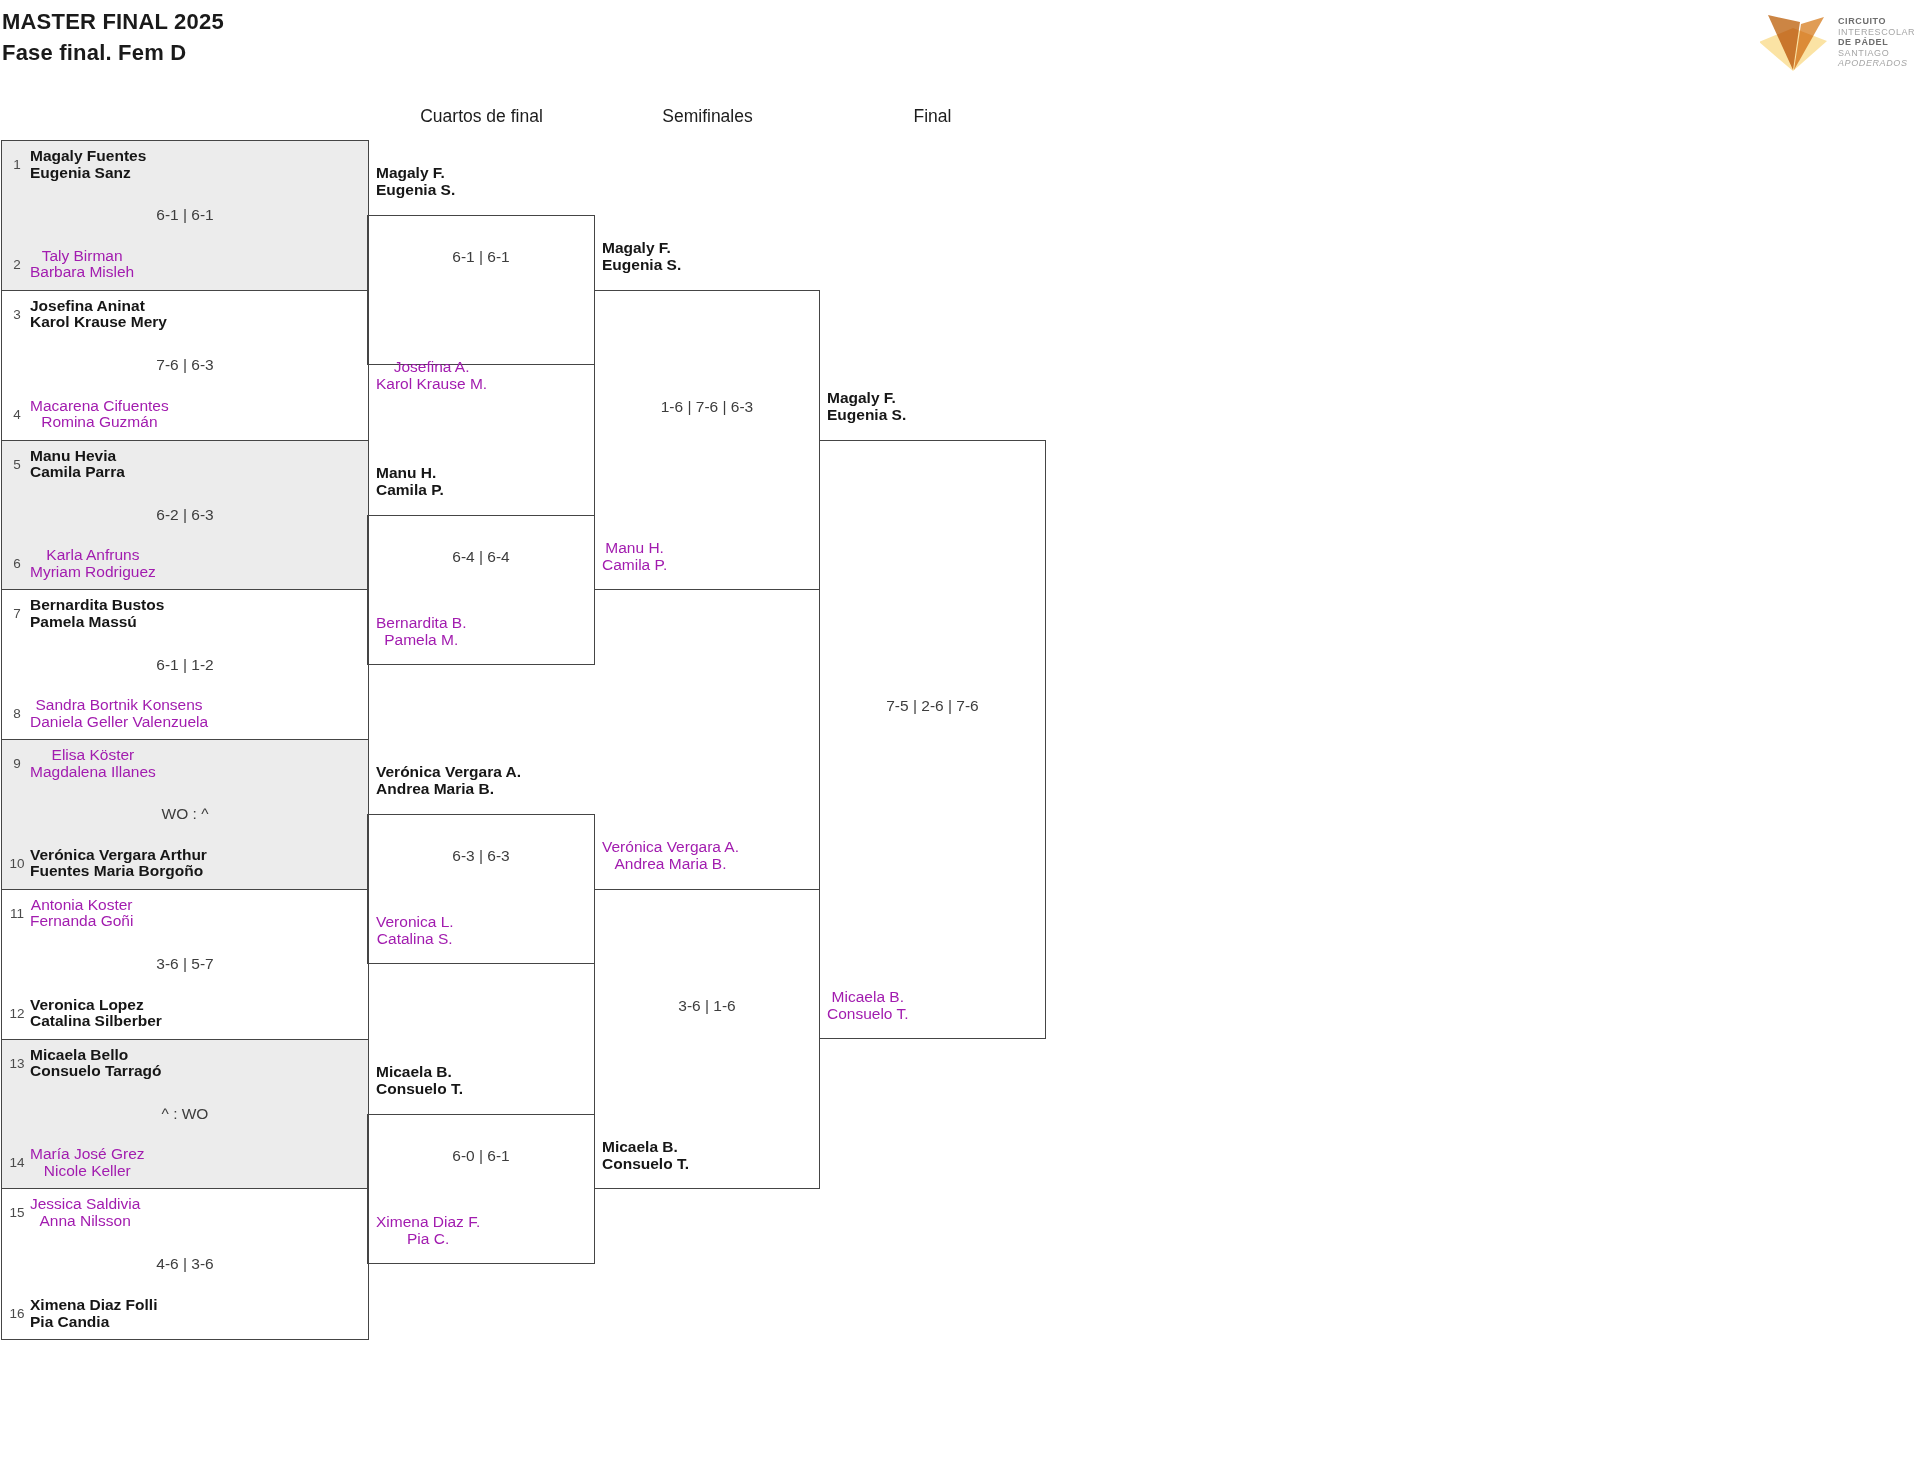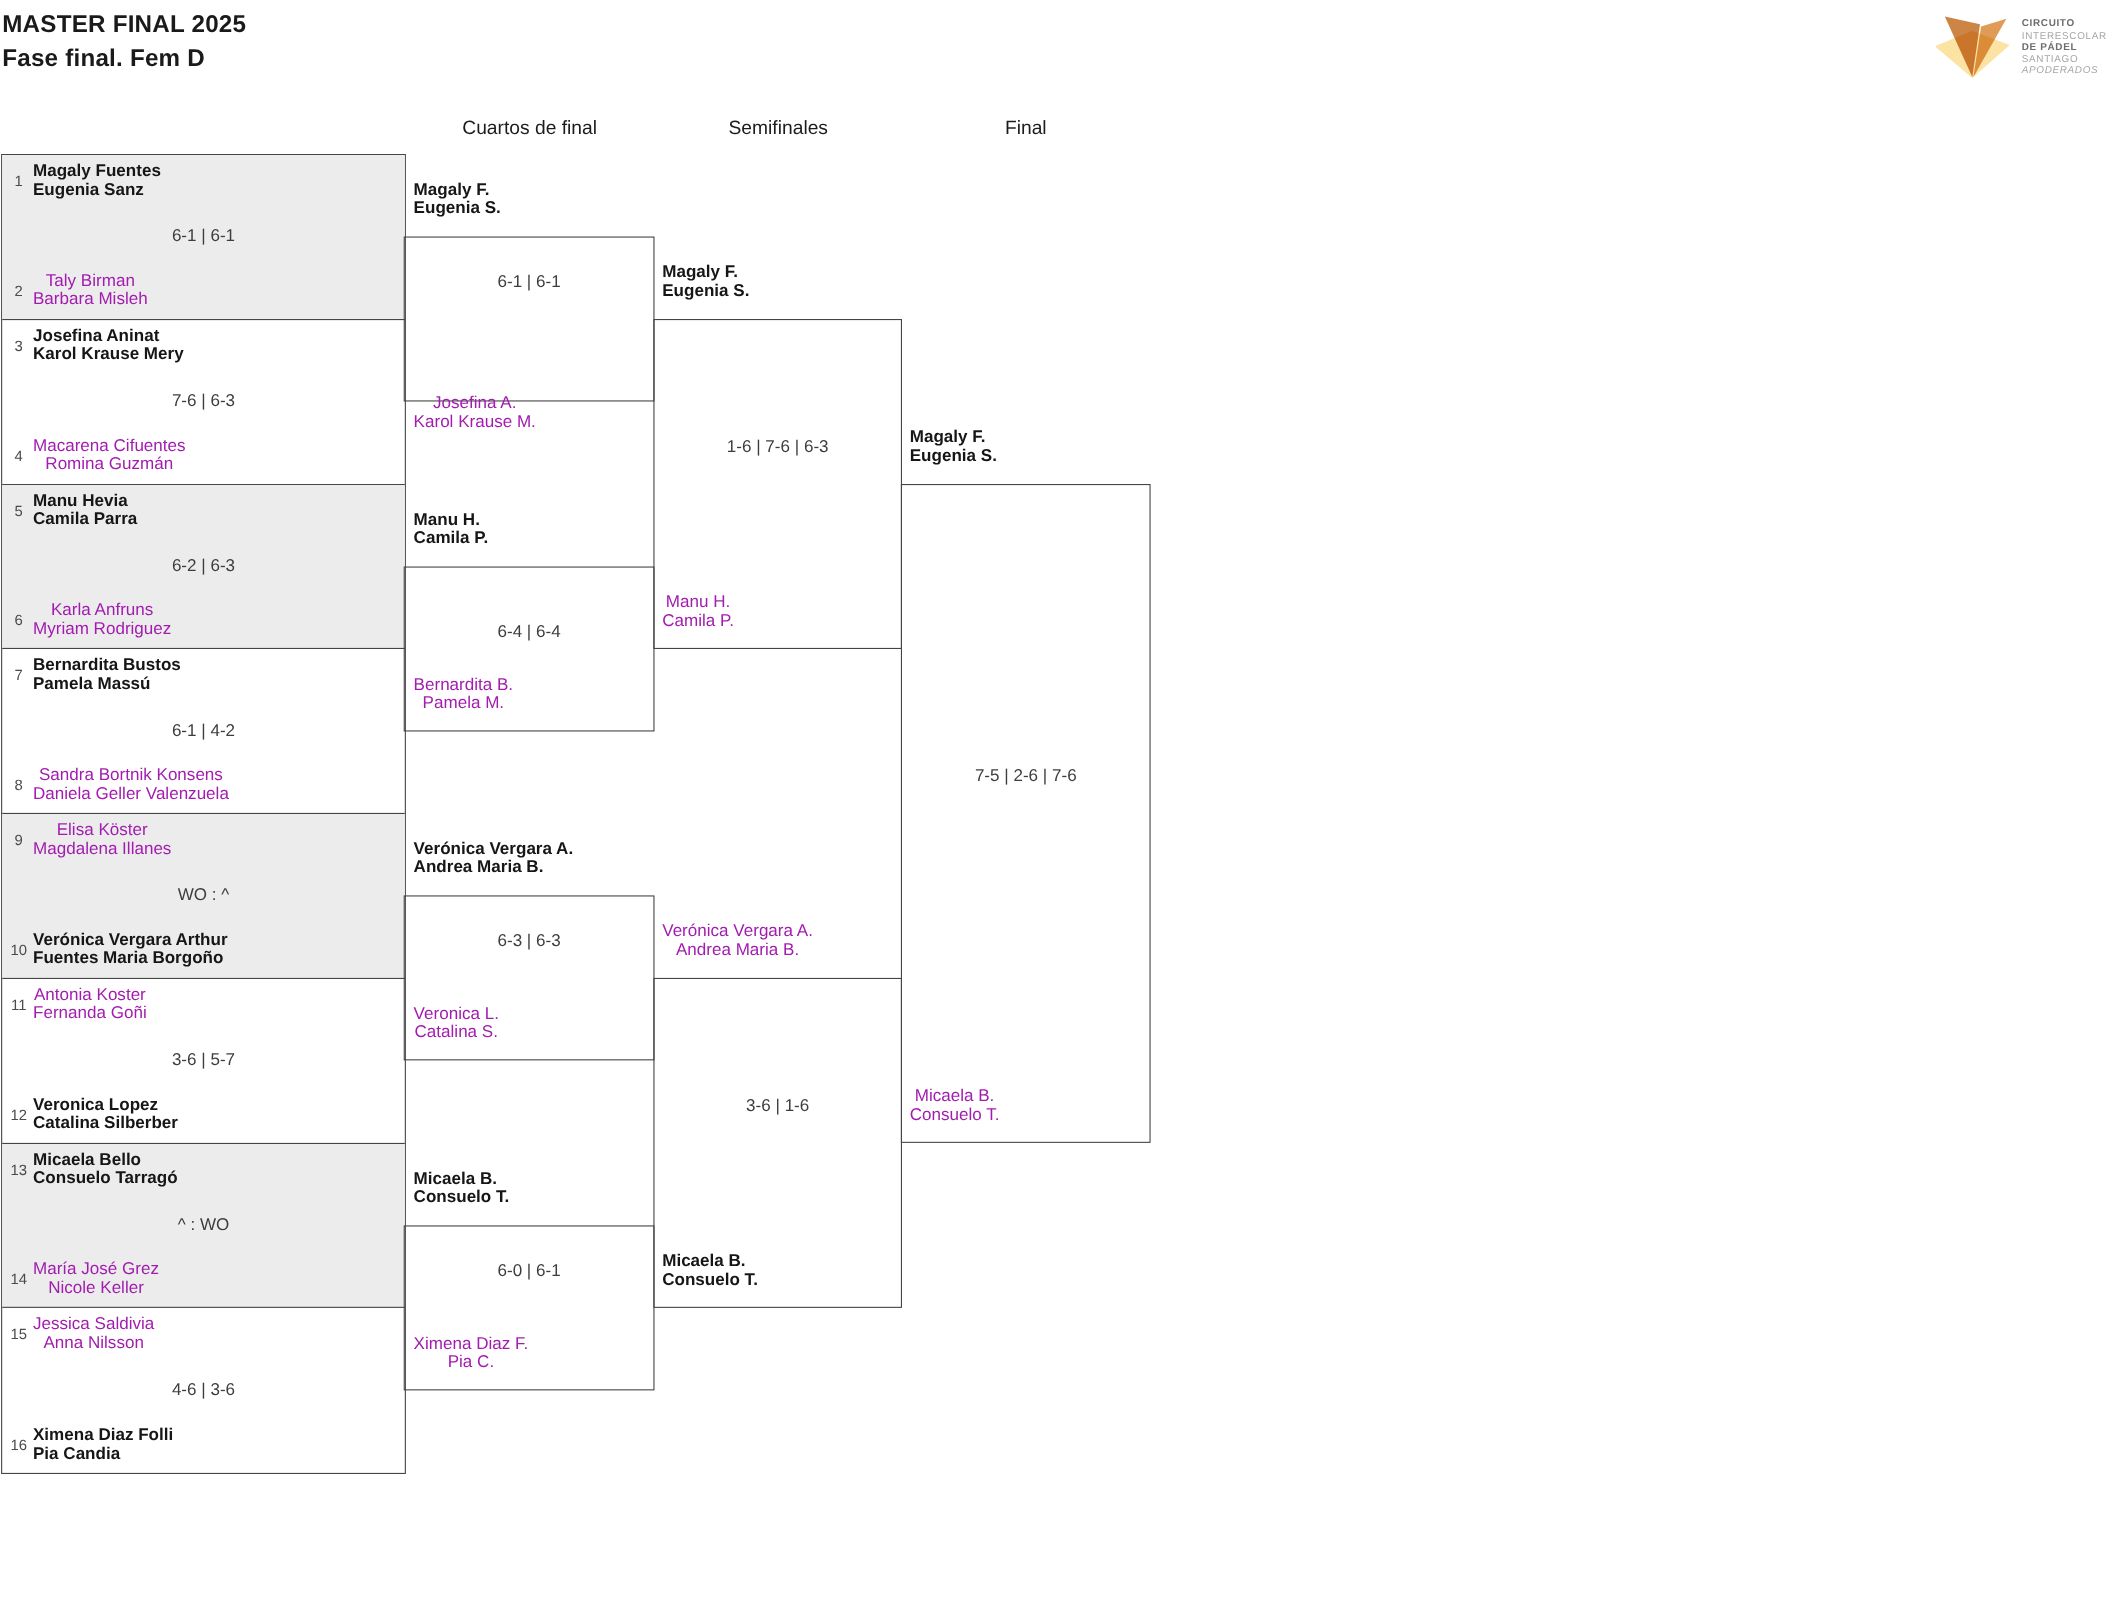--- a/index.html
+++ b/index.html
@@ -122,21 +122,21 @@
     </div>
 
     <div class="blk">
       <div class="team t-top">
         <span class="seed">7</span>
         <span class="names win">
           <span class="nm">Bernardita Bustos</span>
           <span class="nm">Pamela Massú</span>
         </span>
       </div>
-      <div class="oscore">6-1 | 4-2</div>
+      <div class="oscore">6-1 | 1-2</div>
       <div class="team t-bot">
         <span class="seed">8</span>
         <span class="names lose">
           <span class="nm">Sandra Bortnik Konsens</span>
           <span class="nm">Daniela Geller Valenzuela</span>
         </span>
       </div>
     </div>
 
     <div class="blk shade">
@@ -224,21 +224,21 @@
   <div class="abs rscore" style="left:367px;top:247px;width:228px;">6-1 | 6-1</div>
   <div class="abs label lose" style="left:376px;top:315px;margin-top:44px;">
     <span class="nm">Josefina A.</span>
     <span class="nm">Karol Krause M.</span>
   </div>
 
   <div class="abs label win" style="left:376px;top:465px;">
     <span class="nm">Manu H.</span>
     <span class="nm">Camila P.</span>
   </div>
-  <div class="abs rscore" style="left:367px;top:565px;width:228px;">6-4 | 6-4</div>
+  <div class="abs rscore" style="left:367px;top:547px;width:228px;">6-4 | 6-4</div>
   <div class="abs label lose" style="left:376px;top:615px;">
     <span class="nm">Bernardita B.</span>
     <span class="nm">Pamela M.</span>
   </div>
 
   <div class="abs label win" style="left:376px;top:764px;">
     <span class="nm">Verónica Vergara A.</span>
     <span class="nm">Andrea Maria B.</span>
   </div>
   <div class="abs rscore" style="left:367px;top:846px;width:228px;">6-3 | 6-3</div>

